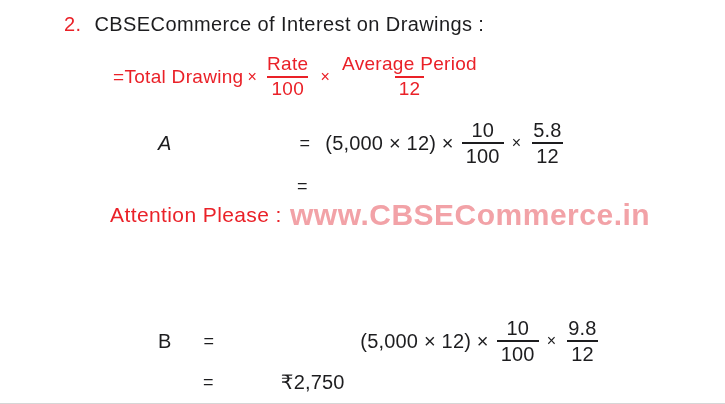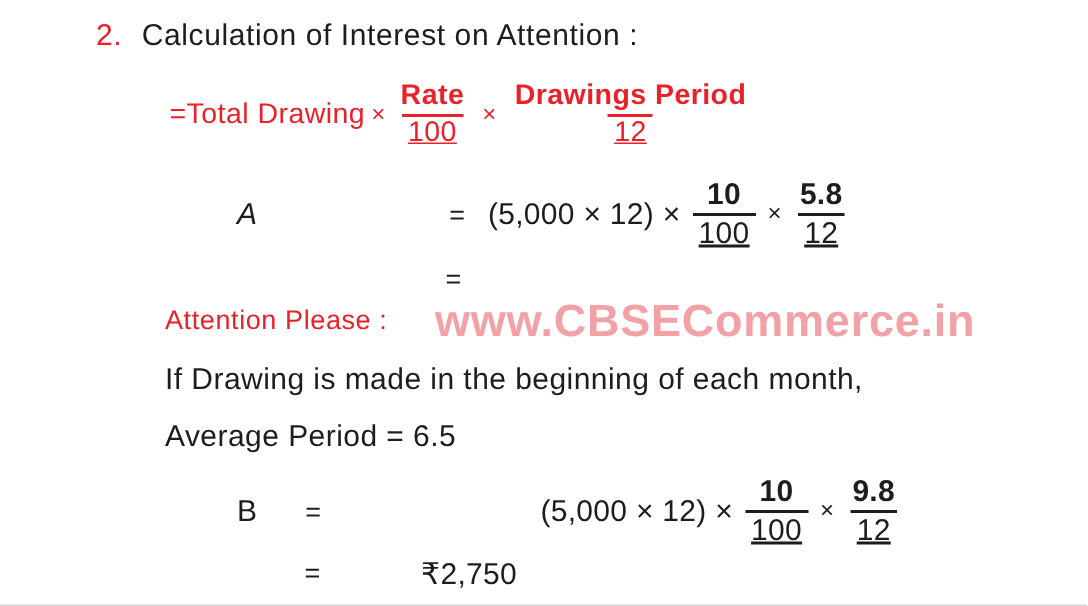--- a/index.html
+++ b/index.html
@@ -51,23 +51,22 @@
   .frac {
     display: inline-flex;
     flex-direction: column;
     align-items: center;
     line-height: 1.2;
     text-align: center;
   }
   .frac .den {
     border-top: 2px solid currentColor;
     padding: 0 4px;
-    text-decoration: underline;
   }
-  .frac .num { padding: 0 4px; font-weight: bold; }
+  .frac .num { padding: 0 4px; }
   .times { font-size: 16px; }
 
   .formula .eq { margin-left: 18px; }
   .formula .term1 { }
   .formula .times-a { margin-left: 4px; }
   .formula .frac-a { margin-left: 6px; }
   .formula .times-b { margin: 0 8px; }
 
   .calc-row {
     font-size: 20px;
@@ -80,21 +79,21 @@
   .calc-a .frac-a { margin-left: 8px; }
   .calc-a .times-b { margin: 0 8px; }
 
   .result-a { top: 172px; height: 28px; }
   .result-a .eq { margin-left: 297px; font-size: 18px; }
   .result-a .value { margin-left: 14px; }
 
   .attention {
     top: 203px;
     left: 110px;
-    font-size: 18px;
+    font-size: 21px;
     letter-spacing: 0.4px;
   }
   .watermark {
     position: absolute;
     top: 198px;
     left: 290px;
     font-size: 30px;
     font-weight: bold;
     letter-spacing: 0.5px;
     color: #f2a2a7;
@@ -114,34 +113,34 @@
   .result-b .eq { margin-left: 203px; font-size: 18px; }
   .result-b .value { margin-left: 67px; }
 </style>
 </head>
 <body>
 
 <div class="canvas">
 
   <div class="row heading">
     <span class="num red">2.</span>
-    <span>Calculation of Interest on Attention :</span>
+    <span>CBSECommerce of Interest on Drawings :</span>
   </div>
 
   <div class="row formula red">
     <span class="eq">=</span>
     <span class="term1">Total Drawing</span>
     <span class="times times-a">×</span>
     <span class="frac frac-a">
       <span class="num">Rate</span>
       <span class="den">100</span>
     </span>
     <span class="times times-b">×</span>
     <span class="frac">
-      <span class="num">Drawings Period</span>
+      <span class="num">Average Period</span>
       <span class="den">12</span>
     </span>
   </div>
 
   <div class="row calc-row calc-a">
     <span class="label">A</span>
     <span class="eq">=</span>
     <span class="expr">(5,000 × 12) ×</span>
     <span class="frac frac-a">
       <span class="num">10</span>
@@ -157,26 +156,20 @@
   <div class="row calc-row result-a">
     <span class="eq">=</span>
   </div>
 
   <div class="row attention red">
     <span>Attention Please :</span>
   </div>
 
   <div class="watermark">www.CBSECommerce.in</div>
 
-  <div class="row note1">
-    <span>If Drawing is made in the beginning of each month,</span>
-  </div>
-  <div class="row note2">
-    <span>Average Period = 6.5</span>
-  </div>
 
   <div class="row calc-row calc-b">
     <span class="label">B</span>
     <span class="eq">=</span>
     <span class="expr">(5,000 × 12) ×</span>
     <span class="frac frac-a">
       <span class="num">10</span>
       <span class="den">100</span>
     </span>
     <span class="times times-b">×</span>

